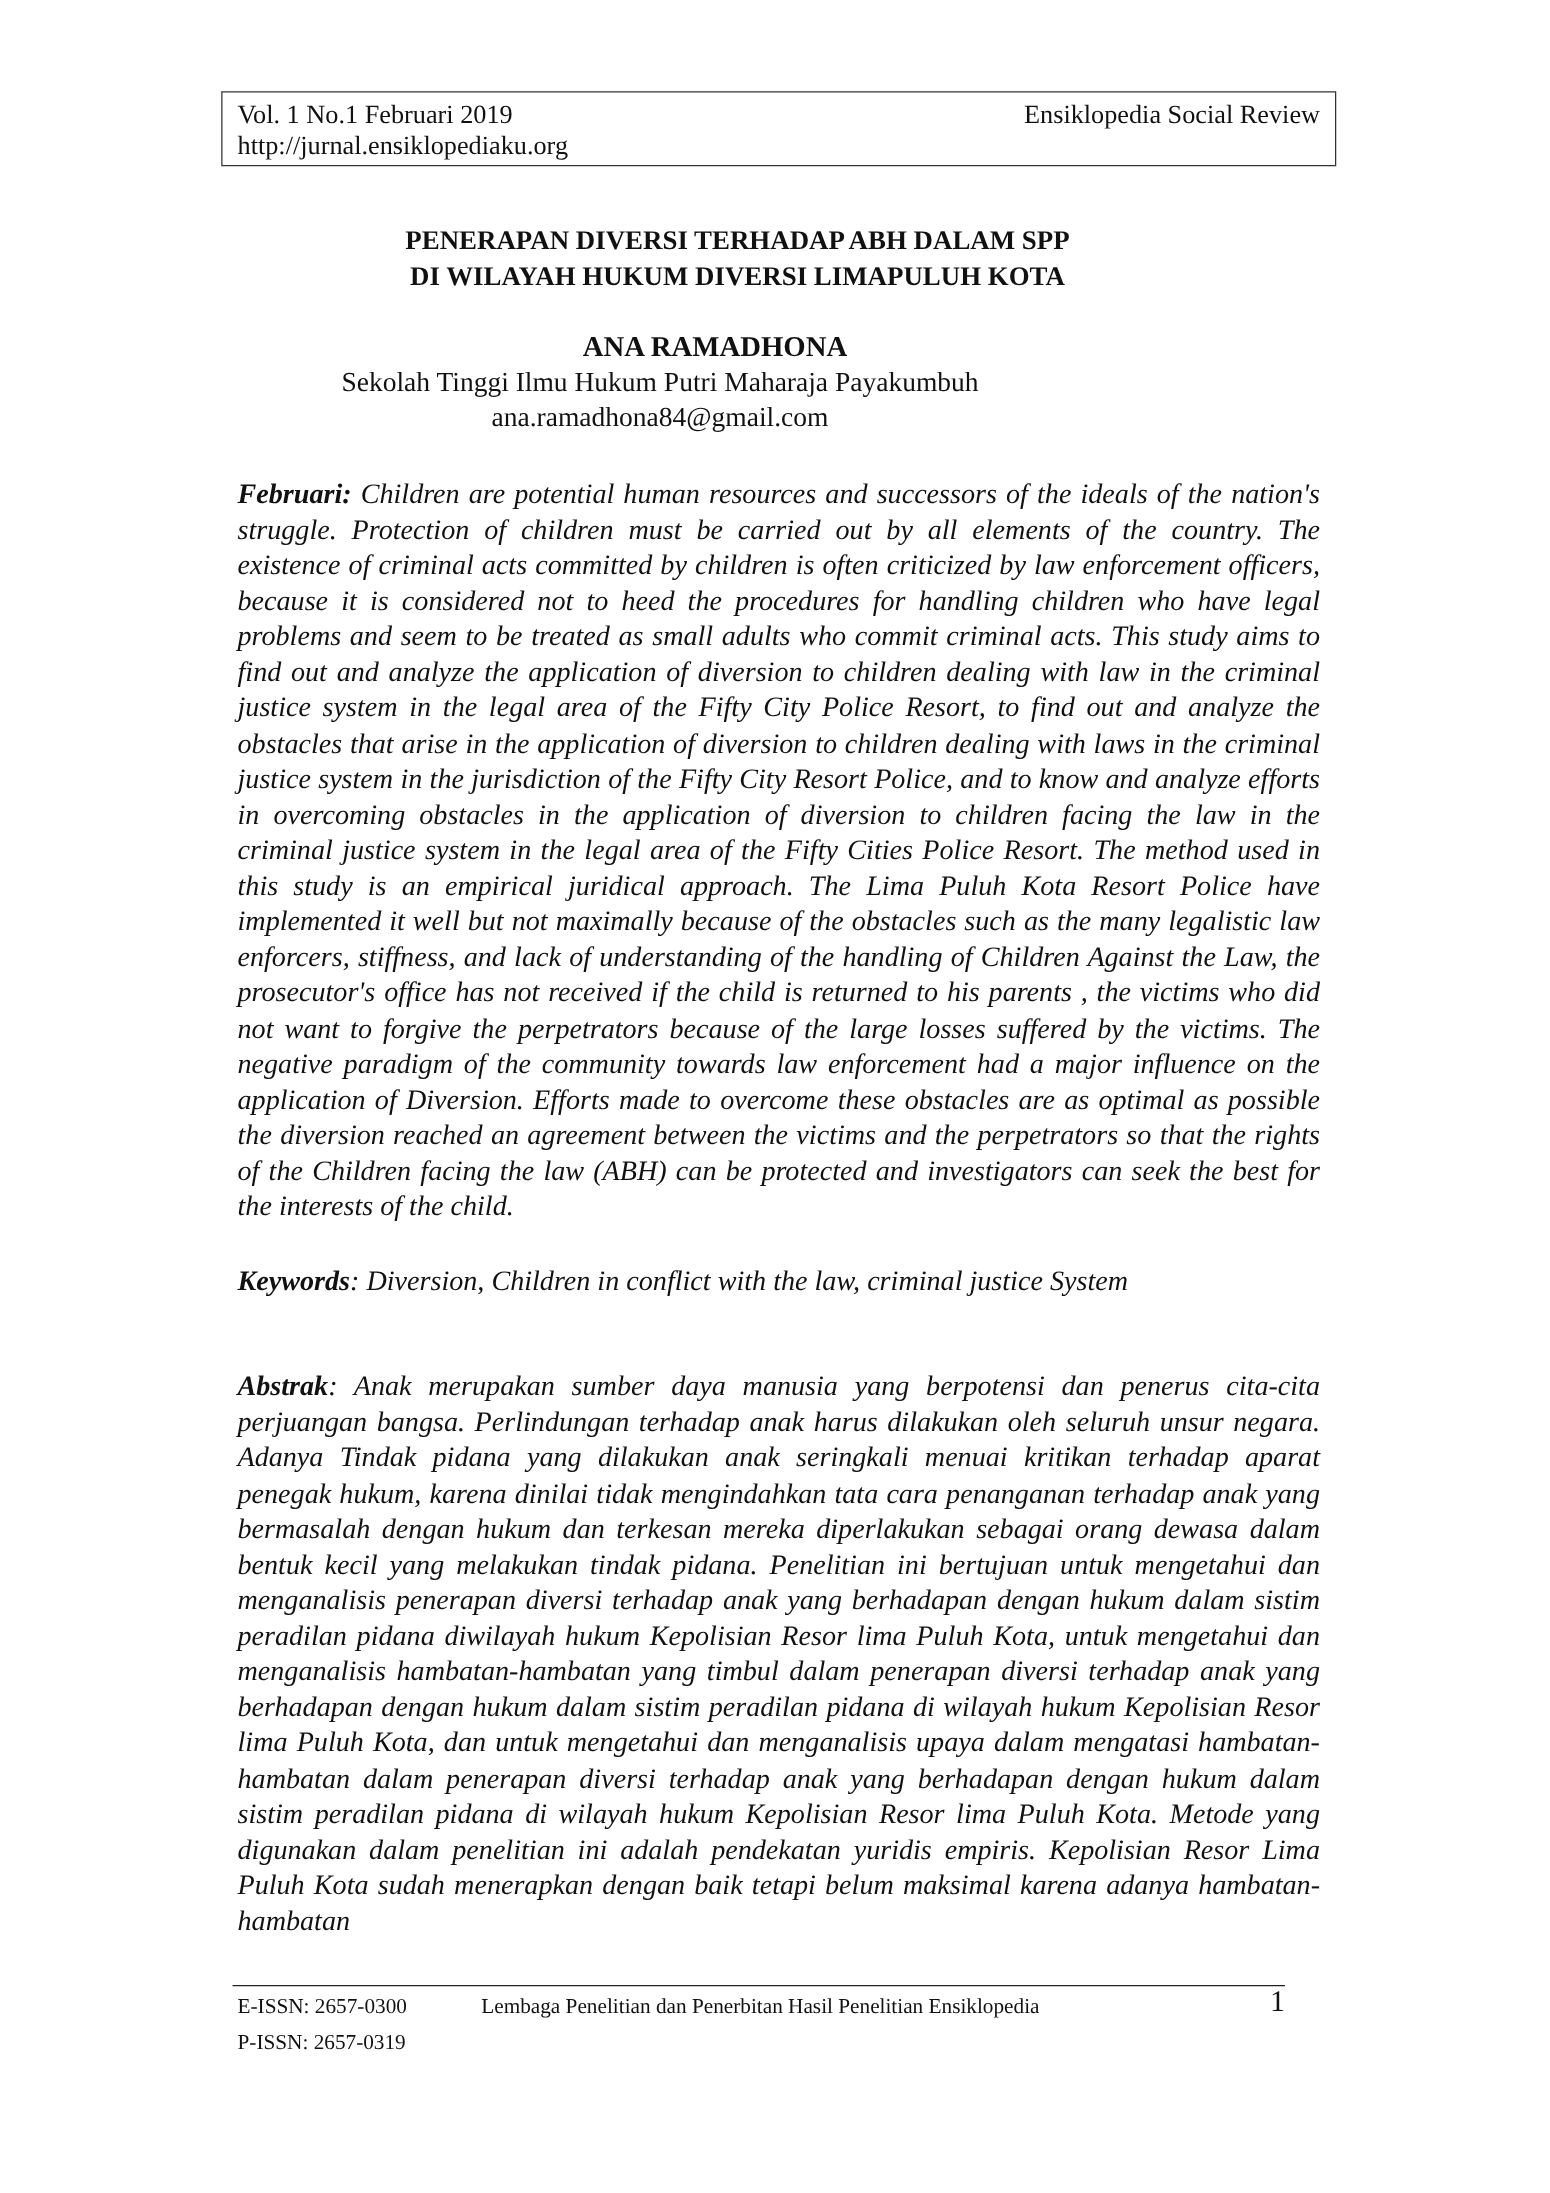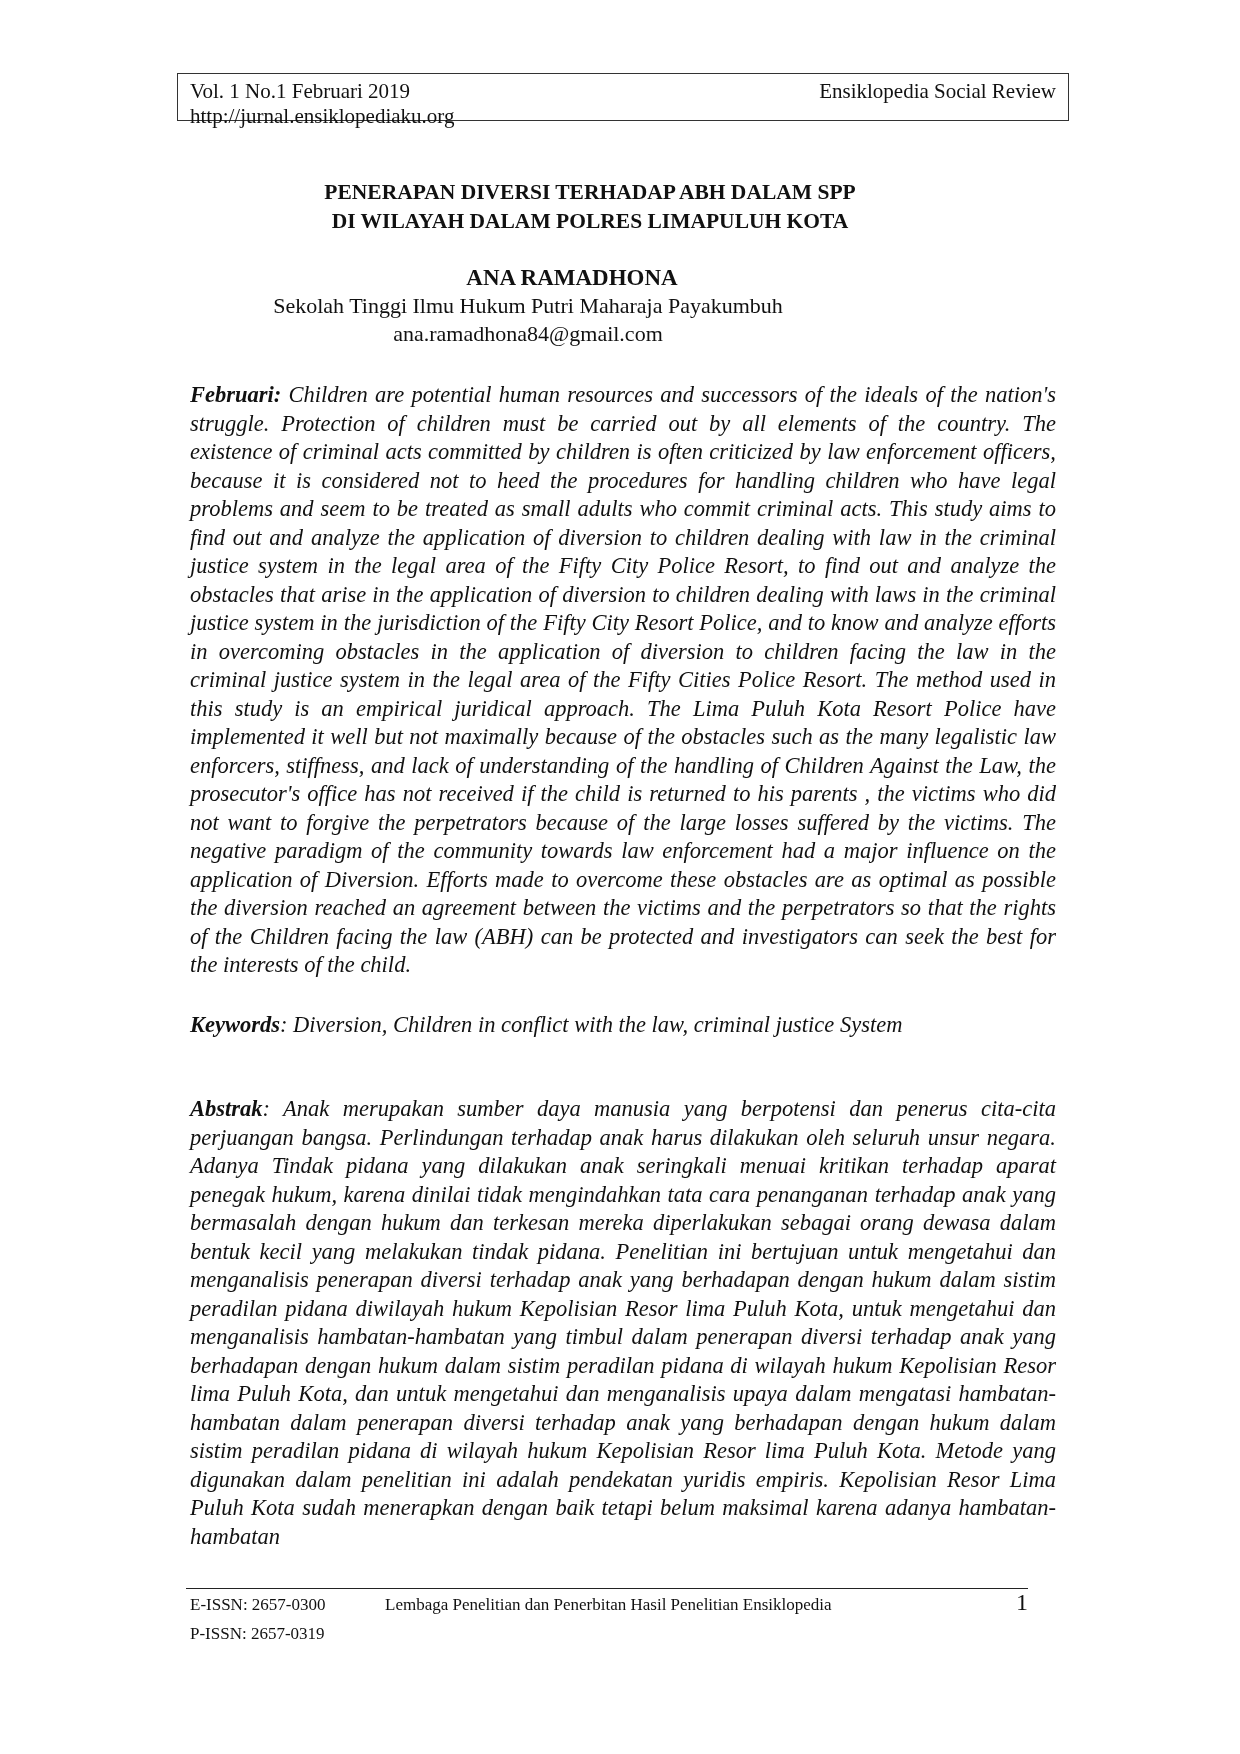--- a/index.html
+++ b/index.html
@@ -1,21 +1,21 @@
 <!DOCTYPE html>
 <html><head>
 <meta charset="utf-8">
 <style>
   html, body { margin: 0; padding: 0; background: #ffffff; }
   body {
     width: 1240px; height: 1754px; position: relative; overflow: hidden;
     font-family: "Liberation Serif", "DejaVu Serif", serif; color: #111;
   }
   .hdr-box {
-    position: absolute; left: 177px; top: 73px; width: 892px; height: 48px;
+    position: absolute; left: 177px; top: 73px; width: 892px; height: 60px;
     border: 1.5px solid #333; box-sizing: border-box;
   }
   .hdr-line { position: absolute; font-size: 21px; line-height: 24px; white-space: nowrap; }
   .hdr-vol { left: 12px; top: 5px; }
   .hdr-journal { right: 12px; top: 5px; }
   .hdr-url { left: 12px; top: 30px; }
 
   .title {
     position: absolute; left: 0; width: 1180px; top: 178px; text-align: center;
     font-weight: bold; font-size: 21.5px; line-height: 29px;
@@ -52,21 +52,21 @@
 <body>
 
 <div class="hdr-box">
   <span class="hdr-line hdr-vol">Vol. 1 No.1 Februari 2019</span>
   <span class="hdr-line hdr-journal">Ensiklopedia Social Review</span>
   <span class="hdr-line hdr-url">http://jurnal.ensiklopediaku.org</span>
 </div>
 
 <div class="title">
   <div>PENERAPAN DIVERSI TERHADAP ABH DALAM SPP</div>
-  <div>DI WILAYAH DALAM POLRES LIMAPULUH KOTA</div>
+  <div>DI WILAYAH HUKUM DIVERSI LIMAPULUH KOTA</div>
 </div>
 
 <div class="author">ANA RAMADHONA</div>
 <div class="affil">
   <div>Sekolah Tinggi Ilmu Hukum Putri Maharaja Payakumbuh</div>
   <div>ana.ramadhona84@gmail.com</div>
 </div>
 
 <div class="abstract abs-en">
   <span class="lbl">Februari:</span>

